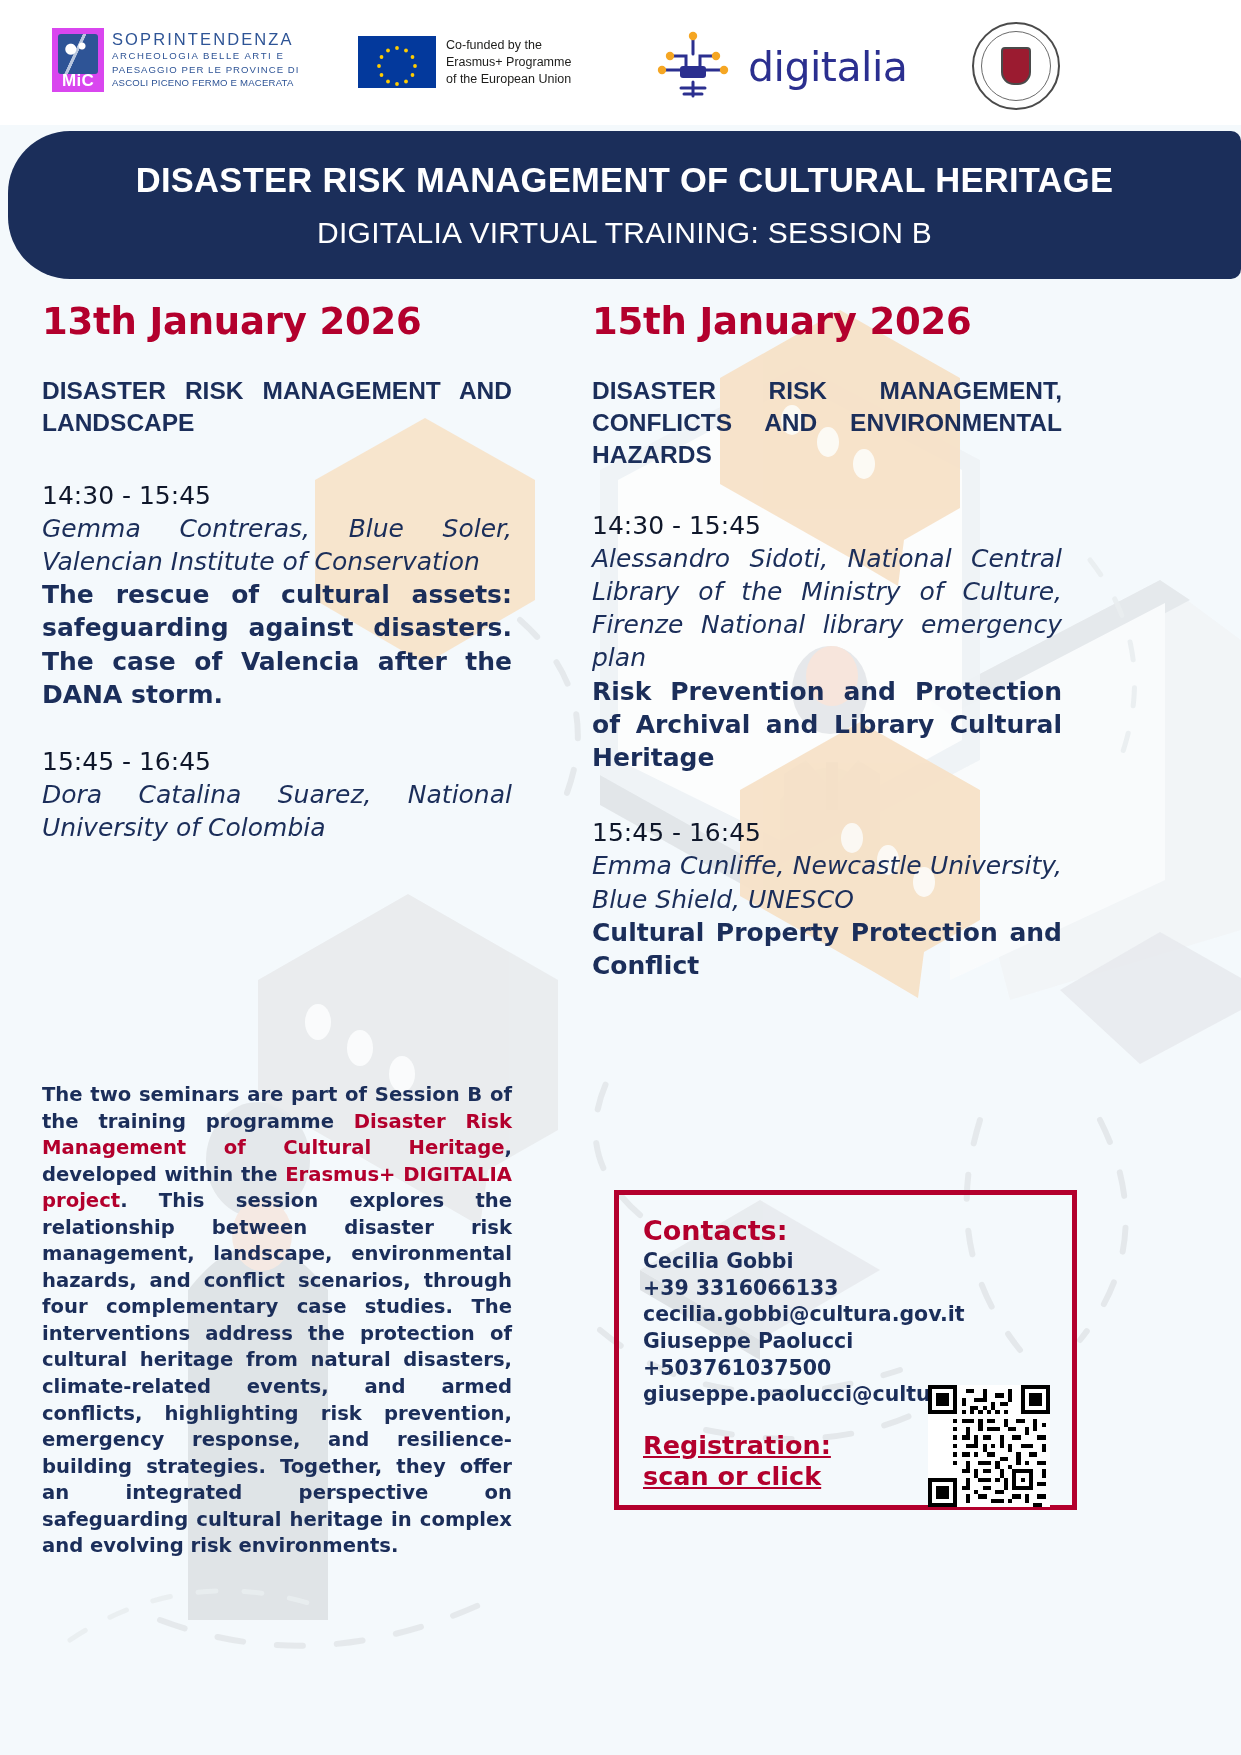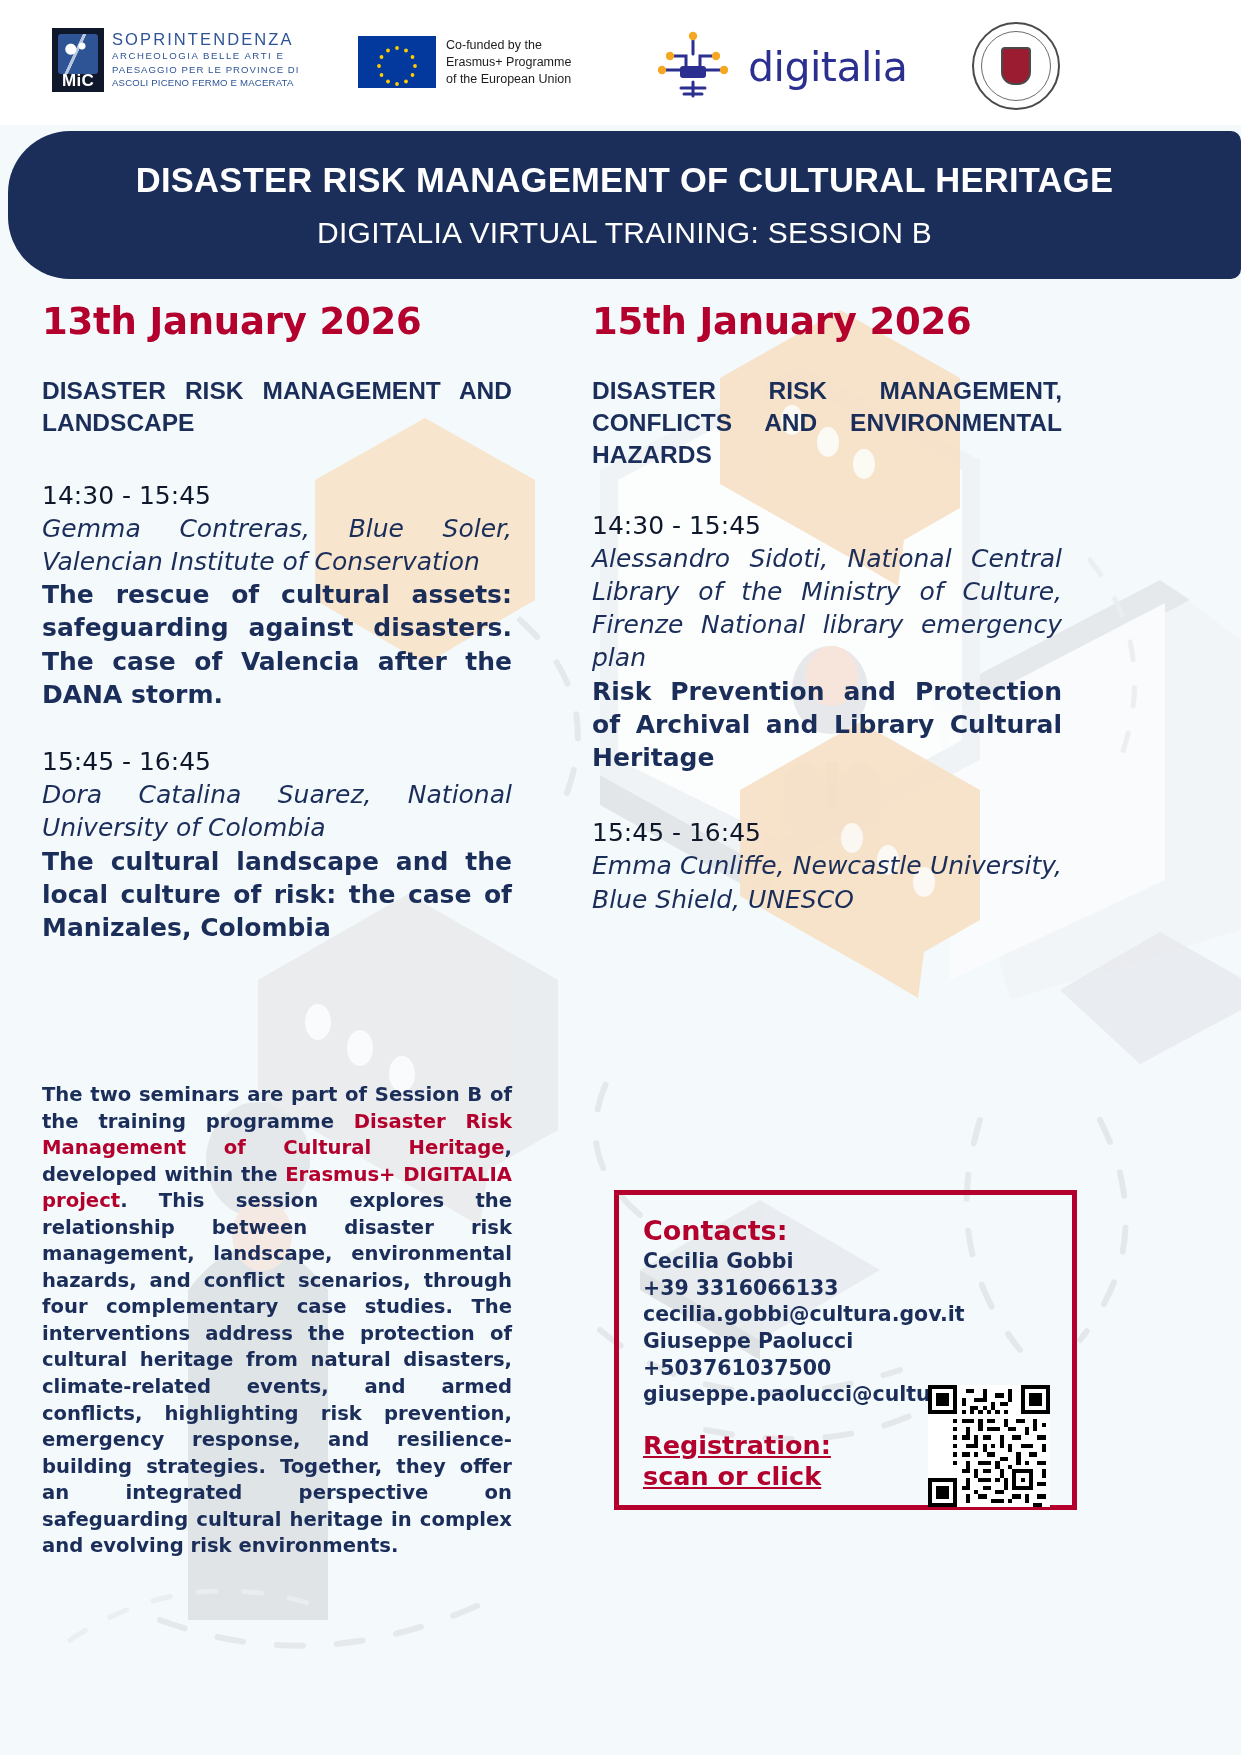--- a/index.html
+++ b/index.html
@@ -10,21 +10,21 @@
     position:relative;overflow:hidden;
     -webkit-font-smoothing:antialiased;
   }
   
   #bg-illustration{position:absolute;inset:0;z-index:0;pointer-events:none;}
   
   .logo-bar{position:absolute;top:0;left:0;width:1241px;height:125px;
     background:#ffffff;z-index:3;display:flex;align-items:center;}
   .logo{position:absolute;display:flex;align-items:center;}
   .logo-mic{left:52px;top:28px;}
-  .mic-mark{width:52px;height:64px;background:#0f172a;position:relative;margin-right:8px;
+  .mic-mark{width:52px;height:64px;background:#d946ef;position:relative;margin-right:8px;
      display:flex;align-items:flex-end;justify-content:center;}
   .mic-mark .lion{position:absolute;top:6px;left:6px;width:40px;height:40px;
      background:
        radial-gradient(circle at 32% 38%, #ffffff 0 5px, transparent 6px),
        radial-gradient(circle at 60% 30%, #ffffff 0 3px, transparent 4px),
        linear-gradient(115deg,#2e5496 42%, #b9c7de 43% 48%, #2e5496 49%),
        #5f7cb0;
      border-radius:3px;}
   .mic-mark .mictxt{position:relative;z-index:2;font-size:17px;font-weight:bold;
      color:#ffffff;letter-spacing:.2px;padding-bottom:1px;
@@ -273,37 +273,37 @@
 
     <div class="slot">
       <div class="slot-time">14:30 - 15:45</div>
       <div class="slot-speaker">Gemma Contreras, Blue Soler, Valencian Institute of Conservation</div>
       <div class="slot-title">The rescue of cultural assets: safeguarding against disasters. The case of Valencia after the DANA storm.</div>
     </div>
 
     <div class="slot">
       <div class="slot-time">15:45 - 16:45</div>
       <div class="slot-speaker">Dora Catalina Suarez, National University of Colombia</div>
-      <div class="slot-title">The cultural landscape and the local culture of risk: the case of Manizales, Colombia</div>
     </div>
   </div>
 
   <div class="col col-right">
     <div class="date">15th January 2026</div>
     <div class="sess-head">DISASTER RISK MANAGEMENT, CONFLICTS AND ENVIRONMENTAL HAZARDS</div>
 
     <div class="slot">
       <div class="slot-time">14:30 - 15:45</div>
       <div class="slot-speaker">Alessandro Sidoti, National Central Library of the Ministry of Culture, Firenze National library emergency plan</div>
       <div class="slot-title">Risk Prevention and Protection of Archival and Library Cultural Heritage</div>
     </div>
 
     <div class="slot">
       <div class="slot-time">15:45 - 16:45</div>
       <div class="slot-speaker">Emma Cunliffe, Newcastle University, Blue Shield, UNESCO</div>
+      <div class="slot-title">Cultural Property Protection and Conflict</div>
     </div>
   </div>
 </div>
 
 <div class="desc"><span>The two seminars are part of Session B of the training programme </span><span class="hl">Disaster Risk Management of Cultural Heritage</span><span>, developed within the </span><span class="hl">Erasmus+ DIGITALIA project</span><span>. This session explores the relationship between disaster risk management, landscape, environmental hazards, and conflict scenarios, through four complementary case studies. The interventions address the protection of cultural heritage from natural disasters, climate-related events, and armed conflicts, highlighting risk prevention, emergency response, and resilience-building strategies. Together, they offer an integrated perspective on safeguarding cultural heritage in complex and evolving risk environments.</span></div>
 
 <div class="contacts">
   <div class="contacts-inner">
     <div class="contacts-title">Contacts:</div>
     <div class="contact-line">Cecilia Gobbi</div>

